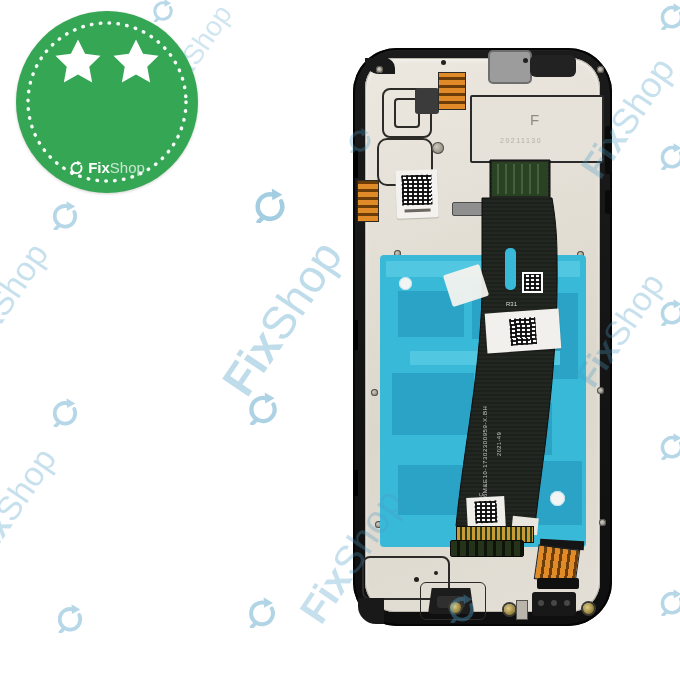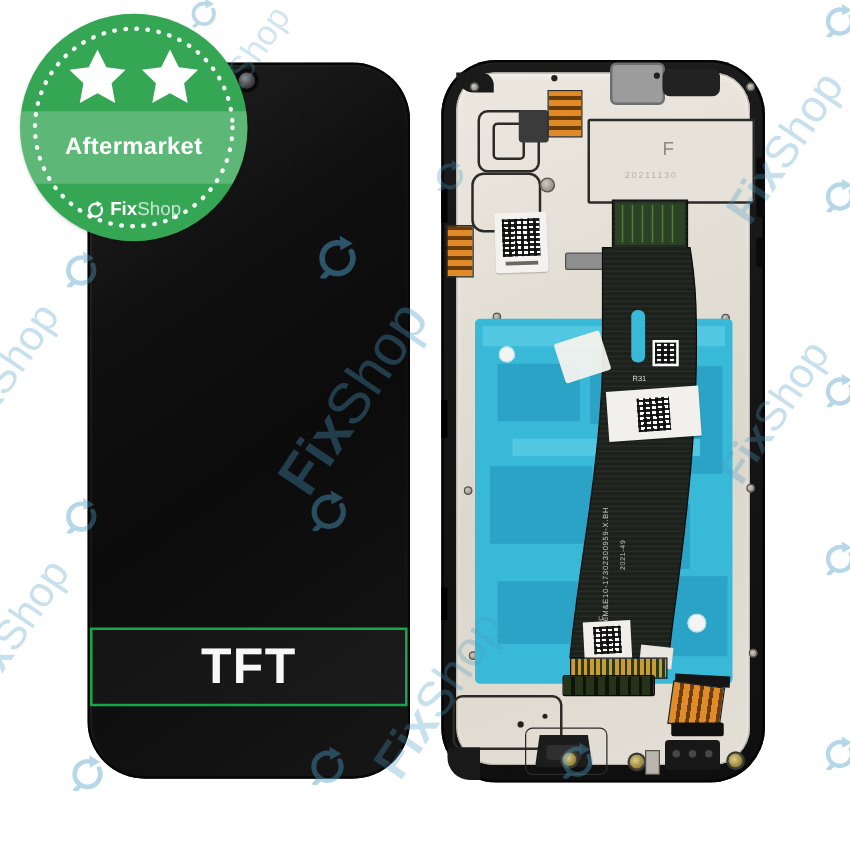--- a/index.html
+++ b/index.html
@@ -80,26 +80,20 @@
       <polygon fill="currentColor" points="13.2,1.0 20.2,5.2 13.6,8.8"></polygon>
     </symbol>
     <symbol id="star" viewBox="0 0 24 23">
       <path fill="#ffffff" d="M12 1.2 L15.4 8.0 22.8 9.0 17.4 14.2 18.8 21.8 12 18.0 5.2 21.8 6.6 14.2 1.2 9.0 8.6 8.0 Z"></path>
     </symbol>
   </defs>
 </svg>
 
 <div class="stage">
 
-  <div class="abs phone-front">
-    <div class="abs camera-dot"></div>
-    <div class="abs tft-band">
-      <span class="tft-label">TFT</span>
-    </div>
-  </div>
 
   <div class="abs phone-back">
     <div class="abs plate"></div>
 
     <div class="abs" style="left:0;top:102px;width:5px;height:28px;background:#000;"></div>
     <div class="abs" style="left:0;top:272px;width:5px;height:30px;background:#000;"></div>
     <div class="abs" style="left:0;top:422px;width:5px;height:26px;background:#000;"></div>
     <div class="abs" style="left:252px;top:78px;width:7px;height:48px;background:#0a0a0a;border-radius:3px;"></div>
     <div class="abs" style="left:252px;top:142px;width:6px;height:24px;background:#0a0a0a;border-radius:3px;"></div>
 
@@ -268,23 +262,20 @@
       <circle cx="91" cy="91" r="79" fill="none" stroke="#ffffff" stroke-width="3.5" stroke-linecap="round" stroke-dasharray="0.5 8.4" opacity="0.95"></circle>
     </svg>
     <div class="abs badge-stars">
         <svg width="50" height="48" viewBox="0 0 24 23">
           <use href="#star"></use>
         </svg>
         <svg width="50" height="48" viewBox="0 0 24 23">
           <use href="#star"></use>
         </svg>
       </div>
-    <div class="abs badge-band">
-      <span class="badge-label">Aftermarket</span>
-    </div>
     <div class="abs badge-logo">
       <svg width="15" height="15" viewBox="0 0 24 24" style="color:#fff;">
           <use href="#wm-arrow"></use>
         </svg>
       <span><b class="bold">Fix</b><span class="light">Shop</span></span>
     </div>
   </div>
 
 </div>
 

